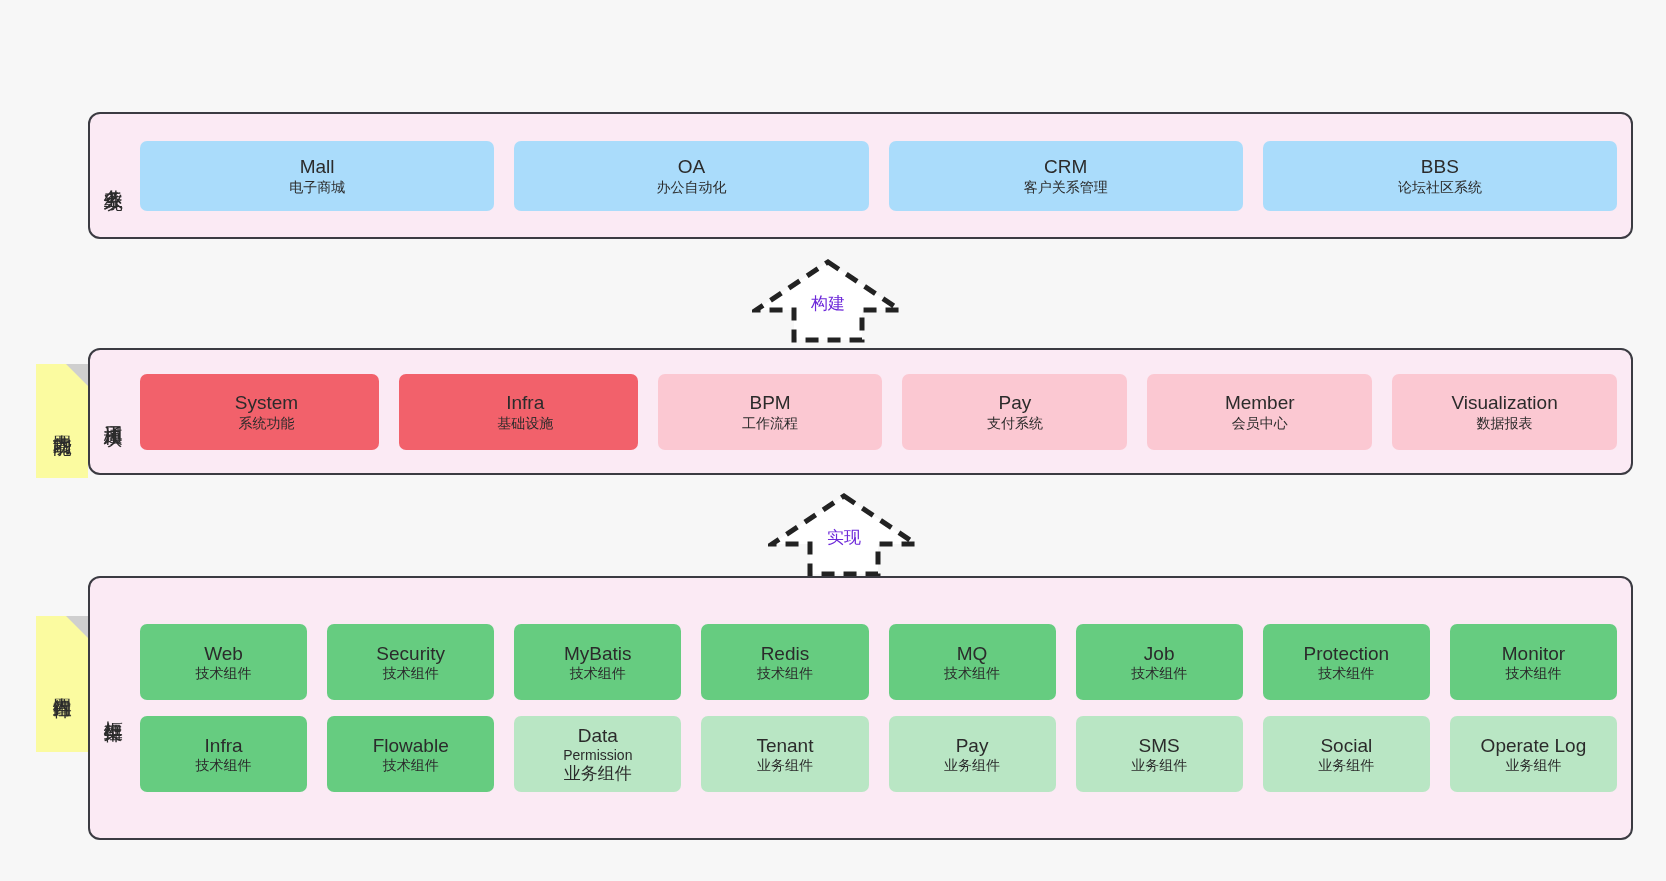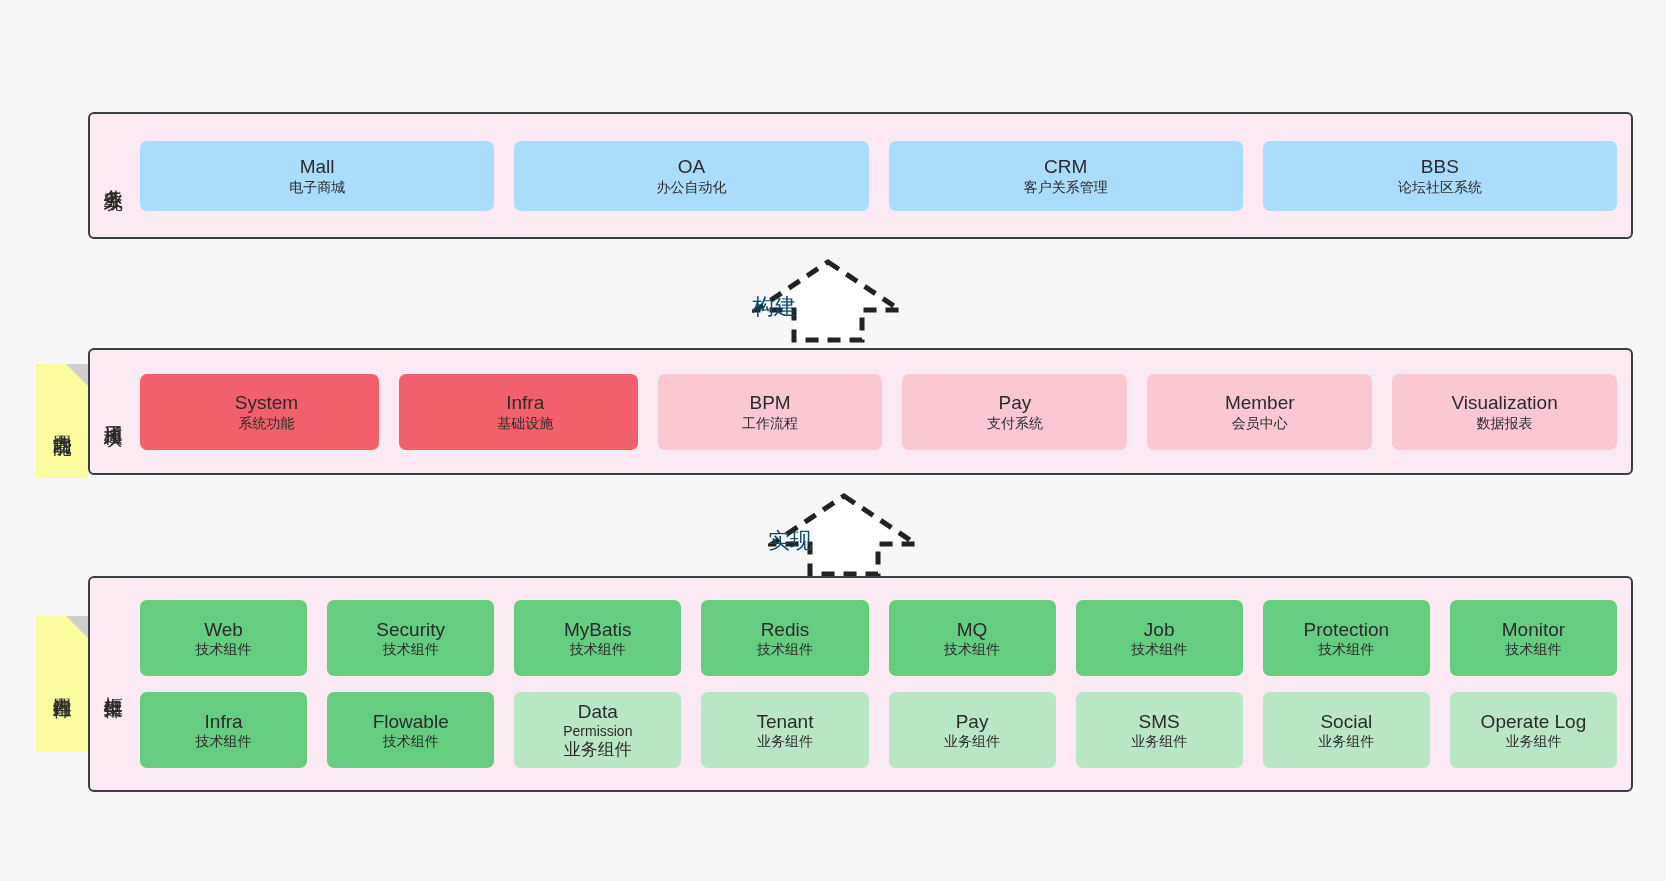--- a/index.html
+++ b/index.html
@@ -20,21 +20,21 @@
     position: absolute;
     inset: 0;
   }
 
   
   .layer {
     position: absolute;
     box-sizing: border-box;
     background: #fbeaf4;
     border: 2px solid #3b3b42;
-    border-radius: 6px;
+    border-radius: 12px;
     display: flex;
     align-items: stretch;
   }
   .layer-title {
     width: 46px;
     flex: 0 0 46px;
     display: flex;
     align-items: center;
     justify-content: center;
     font-size: 19px;
@@ -79,21 +79,21 @@
   .c-green       { background: #66cc80; }
   .c-lightgreen  { background: #b9e6c4; }
 
   
   #layer-business { left: 88px;  top: 112px; width: 1545px; height: 127px; }
   #layer-business .cell { height: 70px; }
 
   #layer-modules  { left: 88px;  top: 348px; width: 1545px; height: 127px; }
   #layer-modules  .cell { height: 76px; }
 
-  #layer-framework{ left: 88px;  top: 576px; width: 1545px; height: 216px; }
+  #layer-framework{ left: 88px;  top: 576px; width: 1545px; height: 264px; }
   #layer-framework .cell { height: 76px; }
 
   
   .note {
     position: absolute;
     background: #fbfba0;
     box-sizing: border-box;
     display: flex;
     align-items: center;
     justify-content: center;
@@ -117,22 +117,23 @@
   #note-components { left: 36px; top: 616px; width: 52px; height: 136px; }
 
   
   .big-arrow {
     position: absolute;
   }
   .big-arrow .label {
     position: absolute;
     left: 0;
     width: 100%;
-    font-size: 22px;
-    color: #0c4a6e;
+    text-align: center;
+    font-size: 17px;
+    color: #6d28d9;
     pointer-events: none;
   }
   #arrow-build  { left: 752px; top: 258px; width: 152px; height: 86px; }
   #arrow-build .label  { top: 34px; }
   #arrow-impl   { left: 768px; top: 492px; width: 152px; height: 86px; }
   #arrow-impl .label   { top: 34px; }
 </style>
 </head>
 <body>
 

